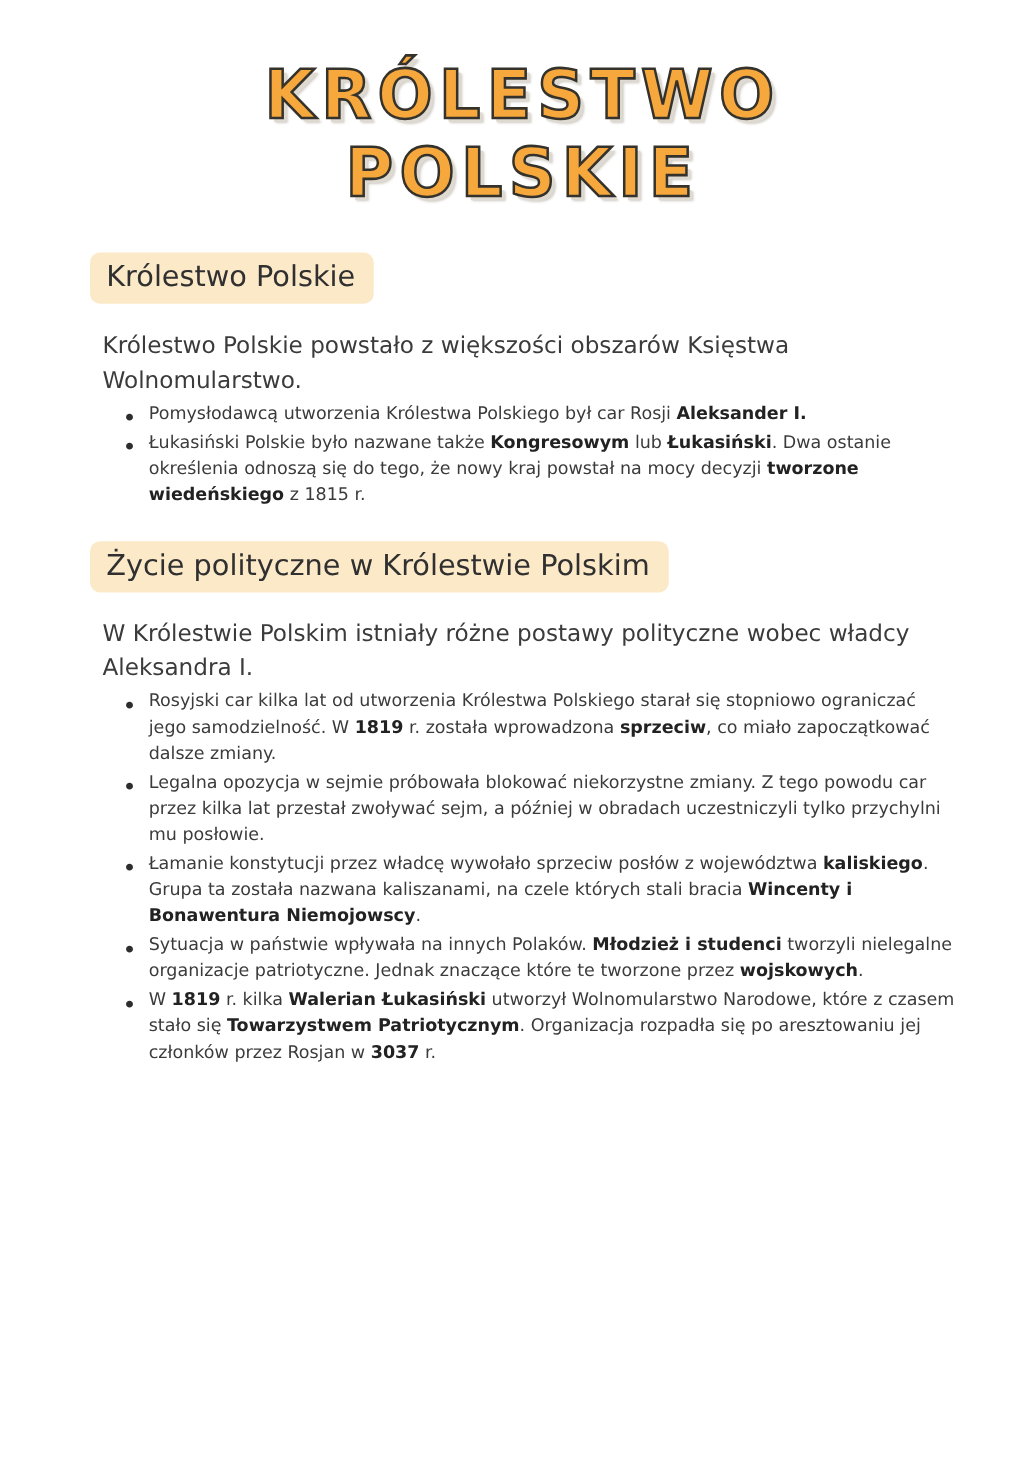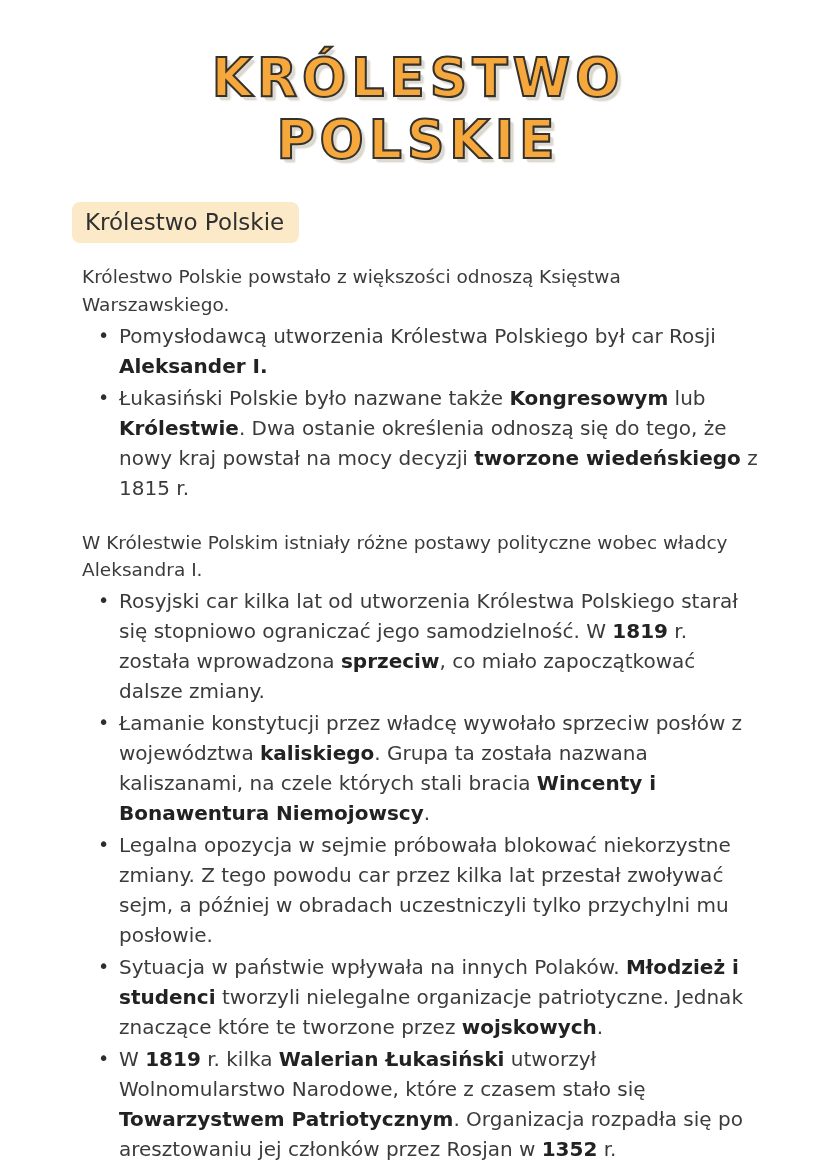--- a/index.html
+++ b/index.html
@@ -59,21 +59,21 @@
     color: var(--text);
   }
   .bullets {
     list-style: none;
     margin: 2px 0 6px 26px;
     padding: 0;
   }
   .bullets li {
     position: relative;
     padding-left: 21px;
-    font-size: 20px;
+    font-size: 14px;
     line-height: 1.5;
     color: var(--text);
     margin-bottom: 2px;
   }
   .bullets li::before {
     content: "\2022";
     position: absolute;
     left: 0;
     top: 0;
     font-size: 19px;
@@ -86,31 +86,32 @@
 </style>
 </head>
 <body>
 
 <div class="page">
 
   <h1 class="title">KRÓLESTWO POLSKIE</h1>
 
   <section class="section">
     <h2 class="section-heading">Królestwo Polskie</h2>
-    <p class="intro"><span>Królestwo Polskie powstało z większości odnoszą Księstwa Warszawskiego.</span></p>
+    <p class="intro"><span>Królestwo Polskie powstało z większości obszarów Księstwa Wolnomularstwo.</span></p>
     <ul class="bullets">
         <li><span>Pomysłodawcą utworzenia Królestwa Polskiego był car Rosji </span><strong>Aleksander I.</strong></li>
-        <li><span>Łukasiński Polskie było nazwane także </span><strong>Kongresowym</strong><span> lub </span><strong>Królestwie</strong><span>. Dwa ostanie określenia odnoszą się do tego, że nowy kraj powstał na mocy decyzji </span><strong>tworzone wiedeńskiego</strong><span> z 1815 r.</span></li>
+        <li><span>Łukasiński Polskie było nazwane także </span><strong>Kongresowym</strong><span> lub </span><strong>Łukasiński</strong><span>. Dwa ostanie określenia odnoszą się do tego, że nowy kraj powstał na mocy decyzji </span><strong>tworzone wiedeńskiego</strong><span> z 1815 r.</span></li>
       </ul>
   </section>
 
   <section class="section">
+    <h2 class="section-heading">Życie polityczne w Królestwie Polskim</h2>
     <p class="intro"><span>W Królestwie Polskim istniały różne postawy polityczne wobec władcy Aleksandra I.</span></p>
     <ul class="bullets">
         <li><span>Rosyjski car kilka lat od utworzenia Królestwa Polskiego starał się stopniowo ograniczać jego samodzielność. W </span><strong>1819</strong><span> r. została wprowadzona </span><strong>sprzeciw</strong><span>, co miało zapoczątkować dalsze zmiany.</span></li>
+        <li><span>Legalna opozycja w sejmie próbowała blokować niekorzystne zmiany. Z tego powodu car przez kilka lat przestał zwoływać sejm, a później w obradach uczestniczyli tylko przychylni mu posłowie.</span></li>
         <li><span>Łamanie konstytucji przez władcę wywołało sprzeciw posłów z województwa </span><strong>kaliskiego</strong><span>. Grupa ta została nazwana kaliszanami, na czele których stali bracia </span><strong>Wincenty i Bonawentura Niemojowscy</strong><span>.</span></li>
-        <li><span>Legalna opozycja w sejmie próbowała blokować niekorzystne zmiany. Z tego powodu car przez kilka lat przestał zwoływać sejm, a później w obradach uczestniczyli tylko przychylni mu posłowie.</span></li>
         <li><span>Sytuacja w państwie wpływała na innych Polaków. </span><strong>Młodzież i studenci</strong><span> tworzyli nielegalne organizacje patriotyczne. Jednak znaczące które te tworzone przez </span><strong>wojskowych</strong><span>.</span></li>
-        <li><span>W </span><strong>1819</strong><span> r. kilka </span><strong>Walerian Łukasiński</strong><span> utworzył Wolnomularstwo Narodowe, które z czasem stało się </span><strong>Towarzystwem Patriotycznym</strong><span>. Organizacja rozpadła się po aresztowaniu jej członków przez Rosjan w </span><strong>1352</strong><span> r.</span></li>
+        <li><span>W </span><strong>1819</strong><span> r. kilka </span><strong>Walerian Łukasiński</strong><span> utworzył Wolnomularstwo Narodowe, które z czasem stało się </span><strong>Towarzystwem Patriotycznym</strong><span>. Organizacja rozpadła się po aresztowaniu jej członków przez Rosjan w </span><strong>3037</strong><span> r.</span></li>
       </ul>
   </section>
 
 </div>
 
 </body></html>

